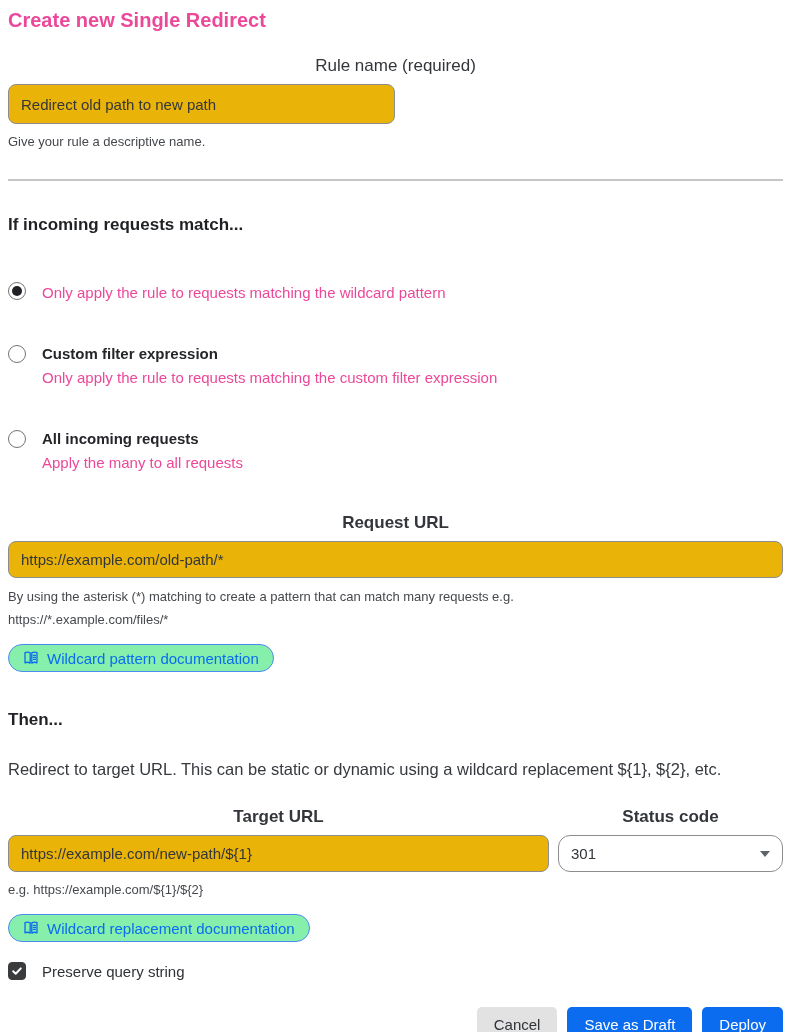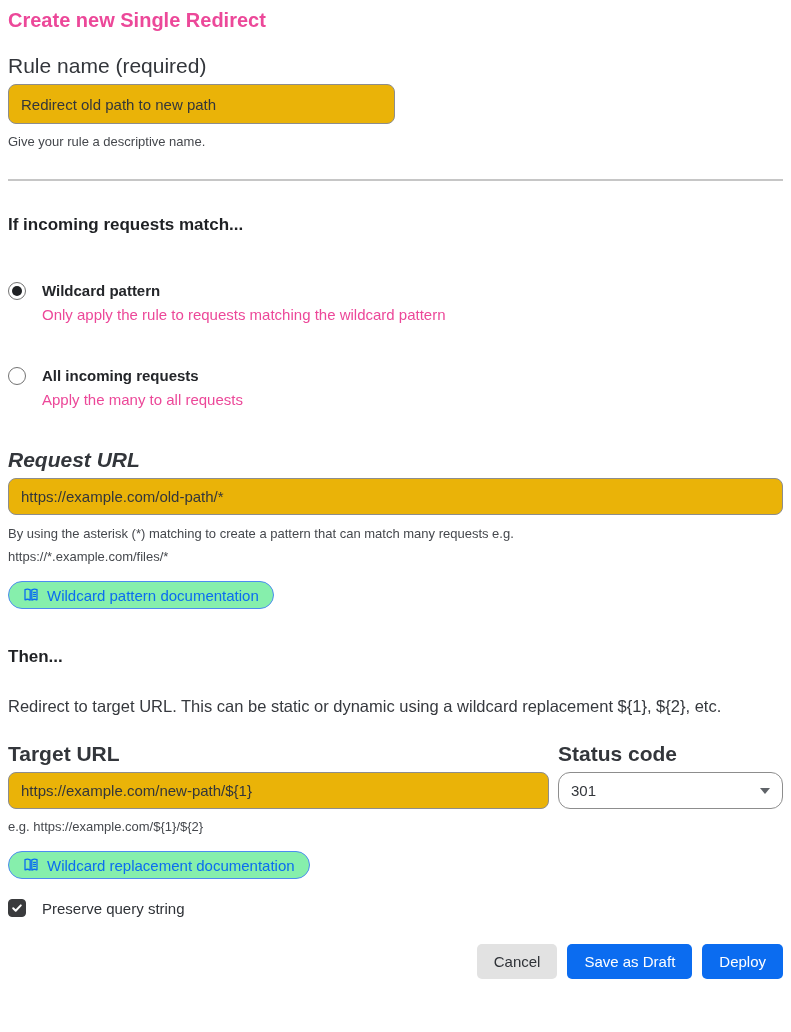--- a/index.html
+++ b/index.html
@@ -17,23 +17,24 @@
   .page-title {
     font-size: 20px;
     font-weight: 700;
     color: #ec4899;
     line-height: 28px;
   }
 
   .field-label {
     display: block;
     margin-top: 22px;
-    font-size: 21px;
+    font-size: 17px;
     color: #33363b;
     line-height: 20px;
+    text-align: center;
   }
   .field-label.semibold { font-weight: 700; }
 
   .text-input {
     display: block;
     margin-top: 8px;
     height: 40px;
     width: 387px;
     border: 1px solid #8d8d8d;
     border-radius: 8px;
@@ -89,21 +90,21 @@
     content: "";
     position: absolute;
     inset: 3px;
     border-radius: 50%;
     background: #1f2124;
   }
   .radio-texts { line-height: 22px; }
   .radio-label { font-weight: 700; color: #24262a; font-size: 15px; }
   .radio-desc { color: #ec4899; font-size: 15px; margin-top: 2px; }
 
-  .request-url-label { margin-top: 16px; font-style: italic; }
+  .request-url-label { margin-top: 16px; }
 
   .doc-button {
     margin-top: 13px;
     display: inline-flex;
     align-items: center;
     gap: 8px;
     height: 28px;
     padding: 0 14px;
     border: 1px solid #4d8bf0;
     border-radius: 14px;
@@ -206,25 +207,31 @@
 
 <hr class="divider">
 
 <h2 class="section-heading">If incoming requests match...</h2>
 
 <div class="radio-group">
 
   <div class="radio-option">
     <span class="radio-circle checked"></span>
     <span class="radio-texts">
-      <span class="radio-label" style="display:block">Wildcard pattern</span>
       <span class="radio-desc" style="display:block">Only apply the rule to requests matching the wildcard pattern</span>
     </span>
   </div>
 
+  <div class="radio-option">
+    <span class="radio-circle"></span>
+    <span class="radio-texts">
+      <span class="radio-label" style="display:block">Custom filter expression</span>
+      <span class="radio-desc" style="display:block">Only apply the rule to requests matching the custom filter expression</span>
+    </span>
+  </div>
 
   <div class="radio-option">
     <span class="radio-circle"></span>
     <span class="radio-texts">
       <span class="radio-label" style="display:block">All incoming requests</span>
       <span class="radio-desc" style="display:block">Apply the many to all requests</span>
     </span>
   </div>
 
 </div>

